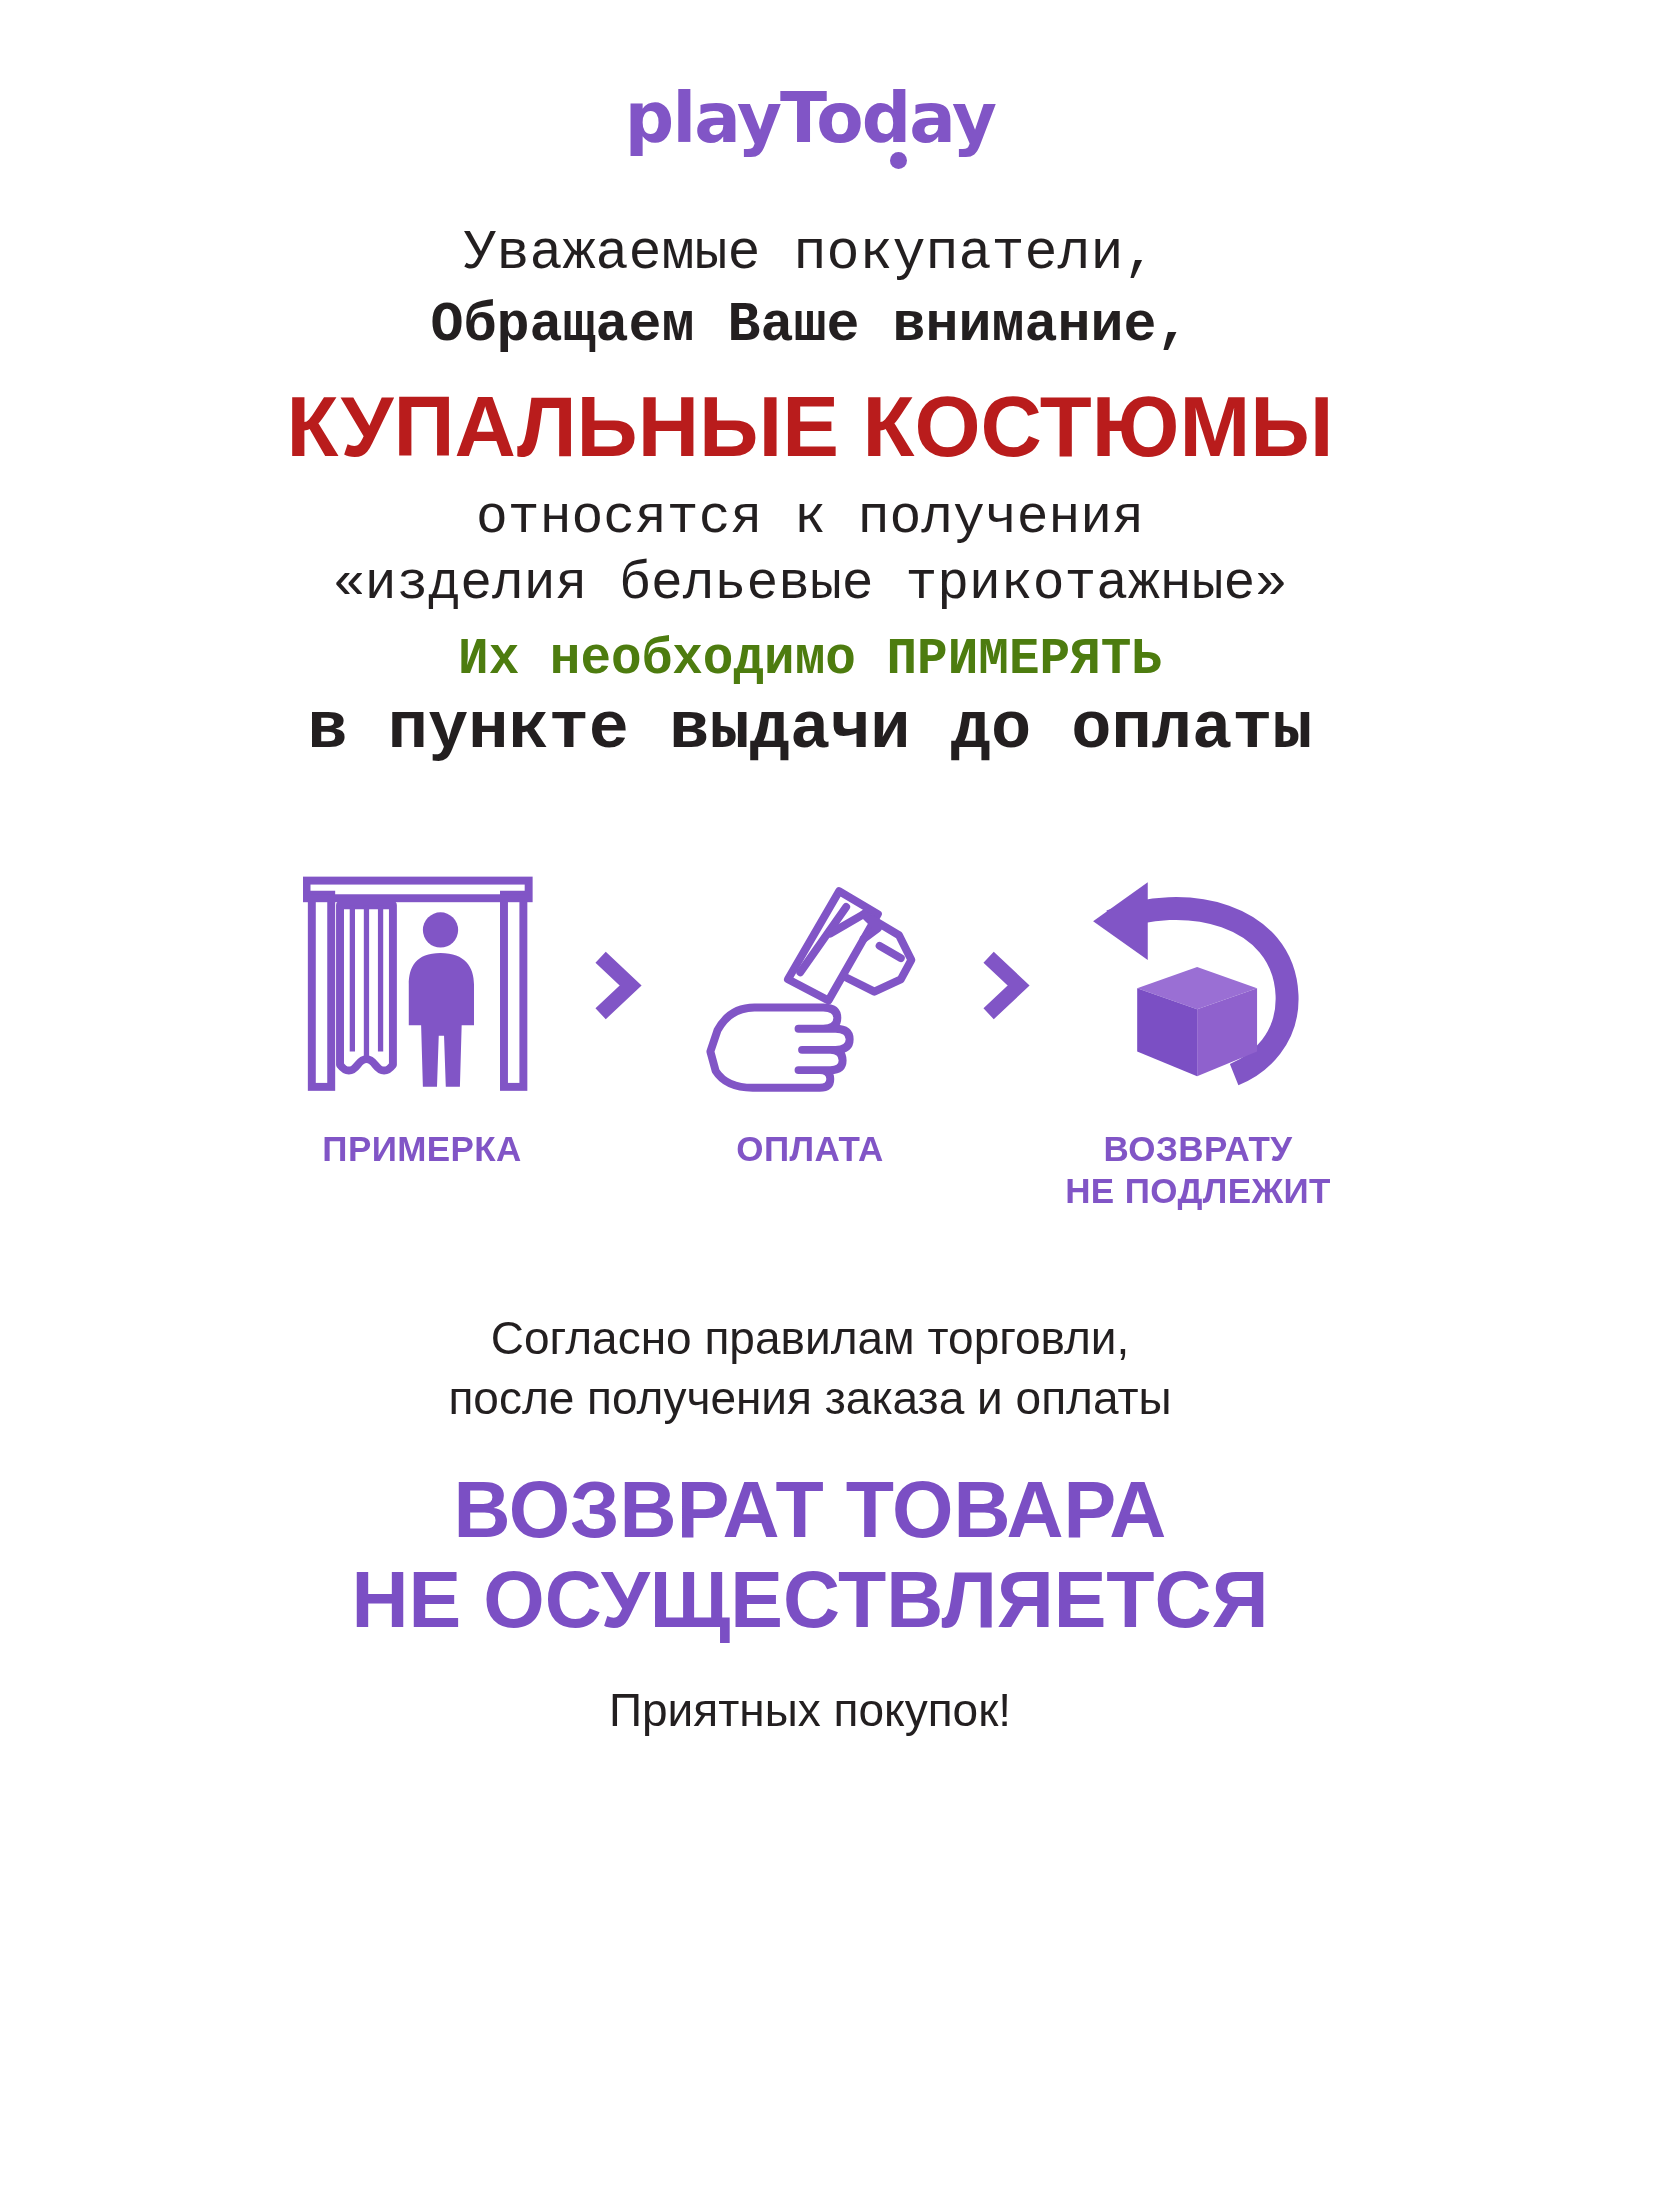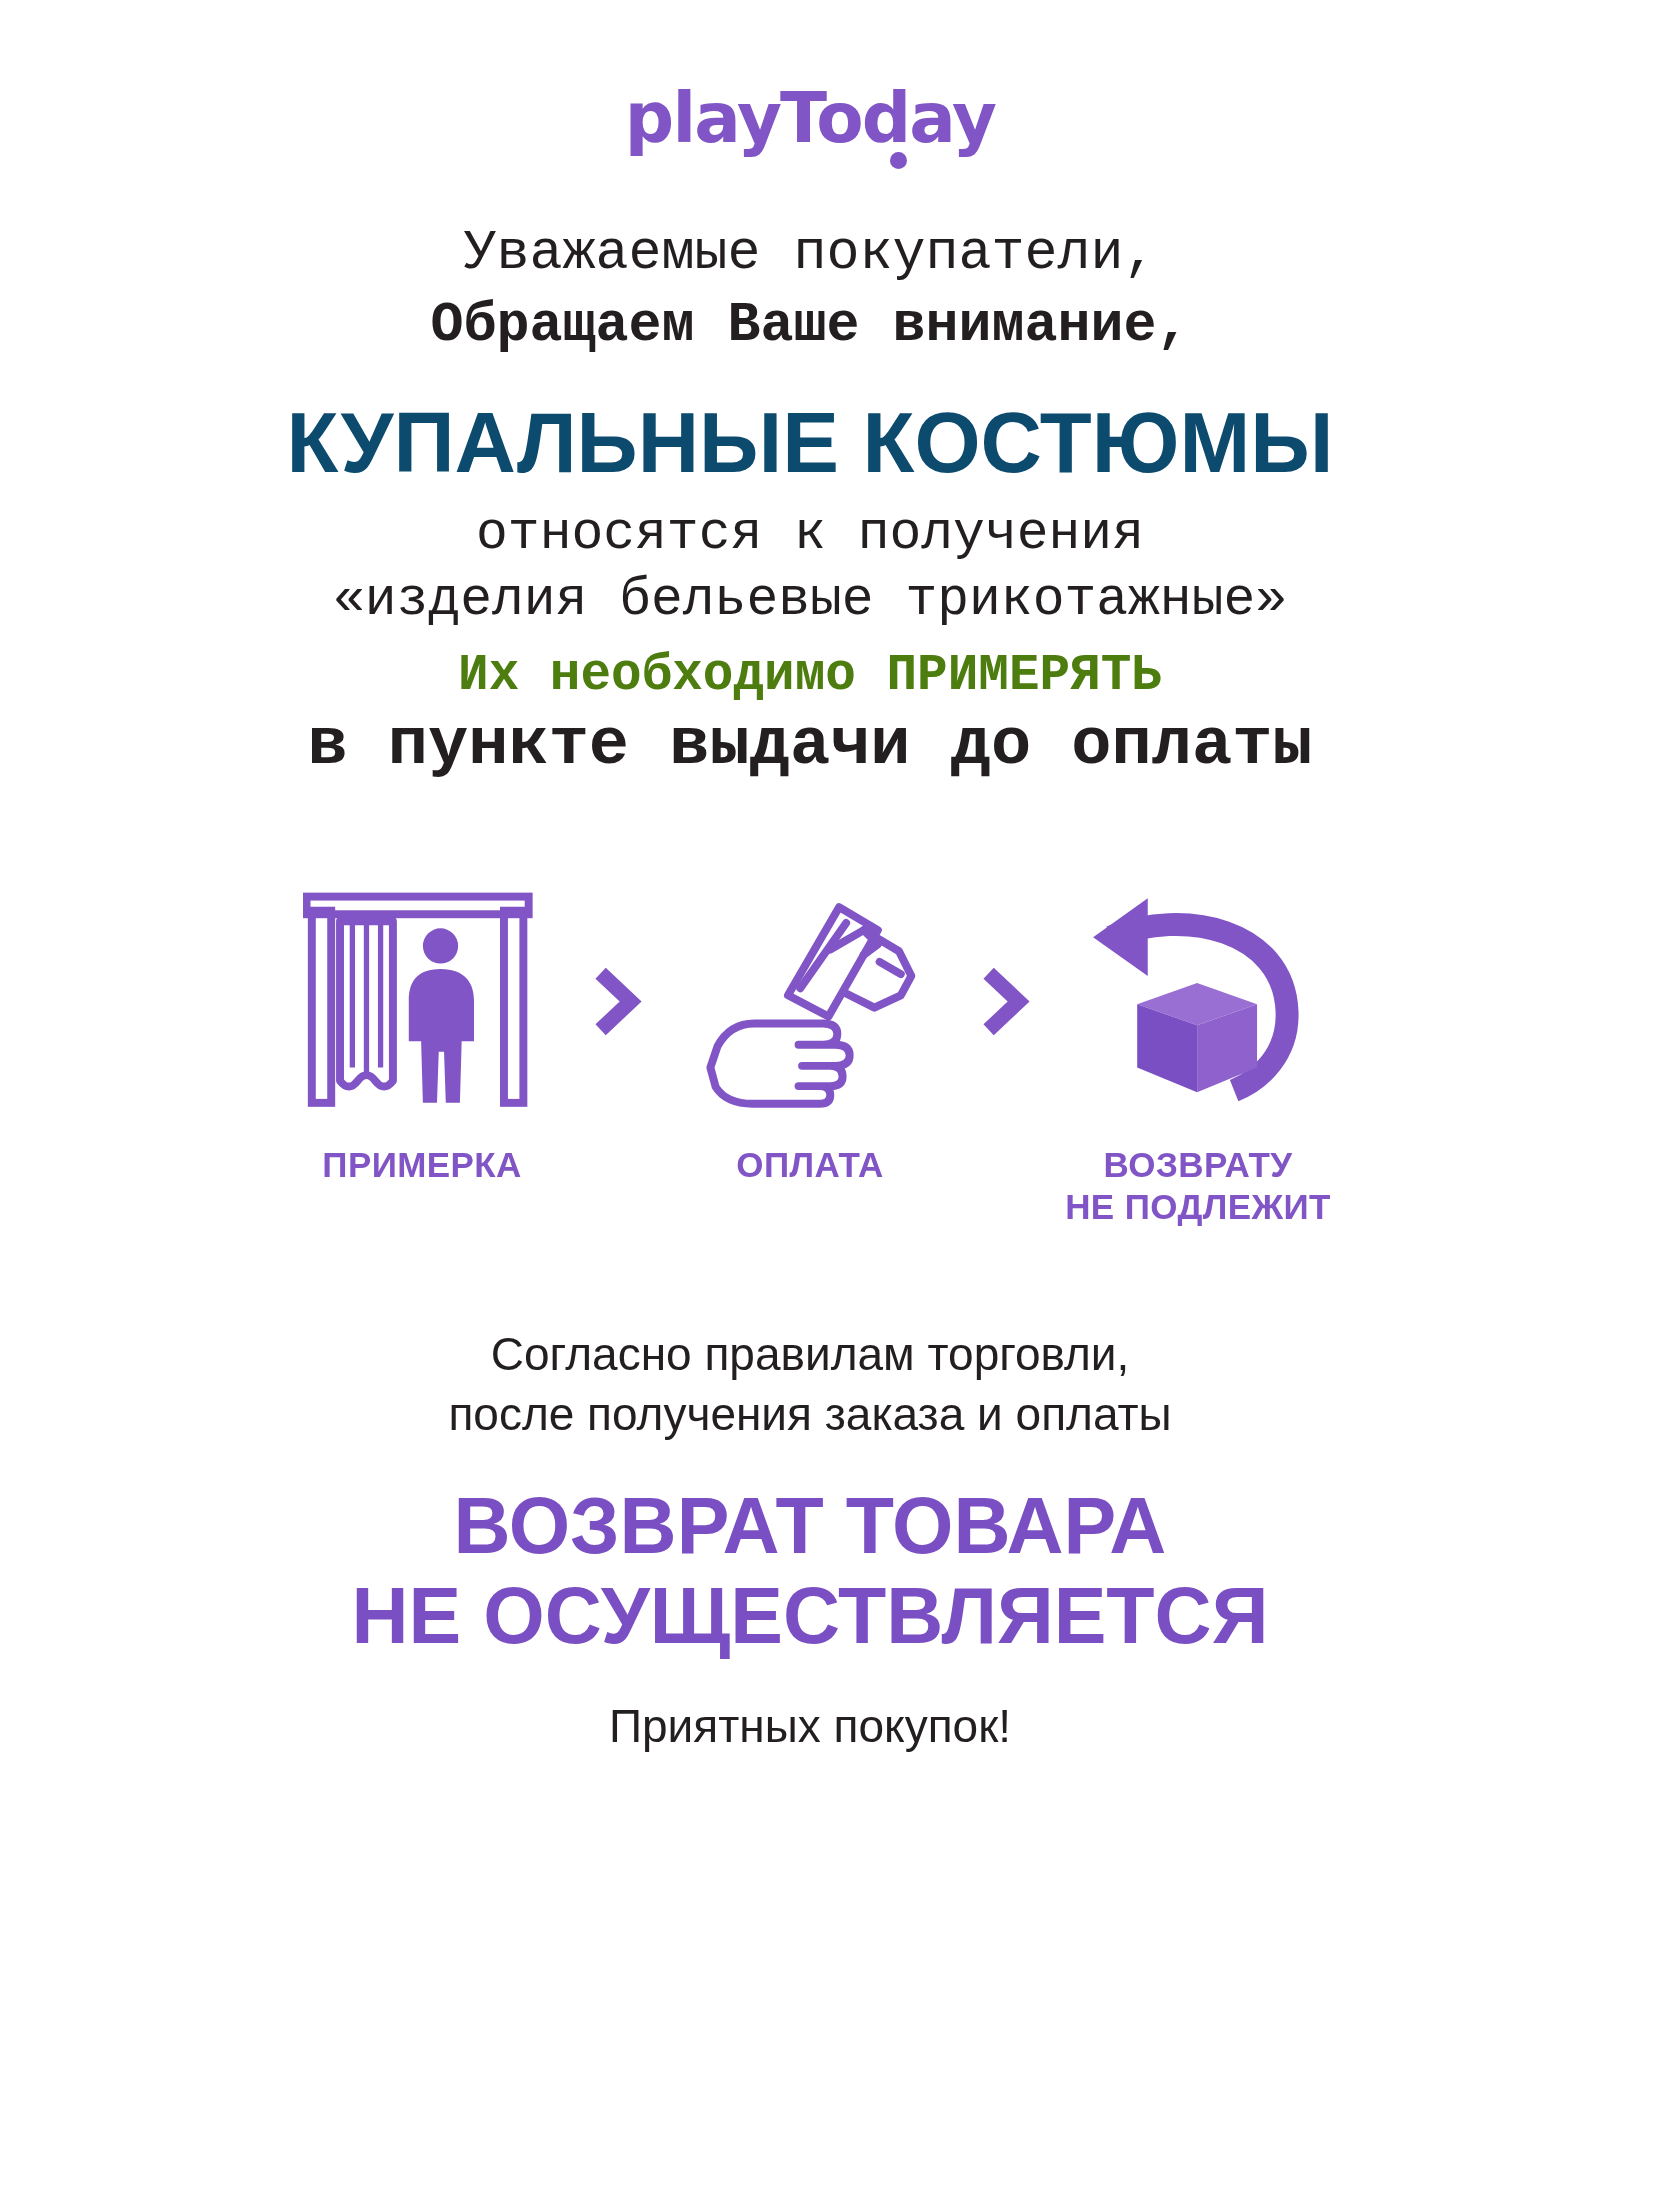--- a/index.html
+++ b/index.html
@@ -59,26 +59,26 @@
   .intro-1 {
     font-size: 55px;
     font-weight: 400;
     color: #231f20;
     margin-bottom: 7px;
   }
   .intro-2 {
     font-size: 55px;
     font-weight: bold;
     color: #231f20;
-    margin-bottom: 39px;
+    margin-bottom: 23px;
   }
   .headline {
     font-size: 85px;
     font-weight: bold;
-    color: #0c4a6e;
+    color: #b91c1c;
     letter-spacing: 0px;
     margin-bottom: 16px;
     text-align: center;
     line-height: 1.05;
   }
   .sub-1 {
     font-size: 53px;
     font-weight: 400;
     color: #231f20;
     margin-bottom: 3.5px;

